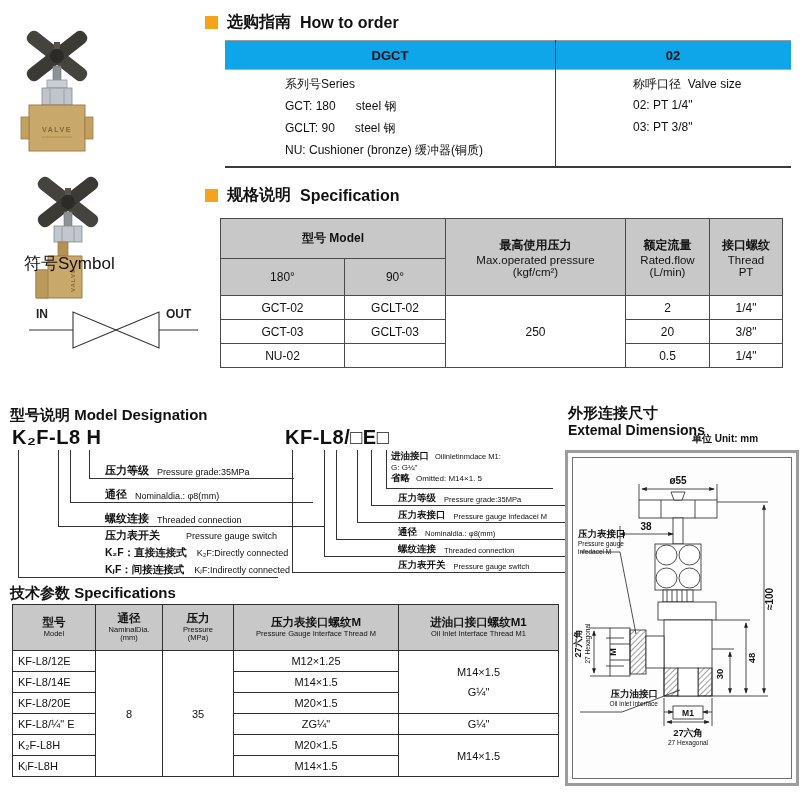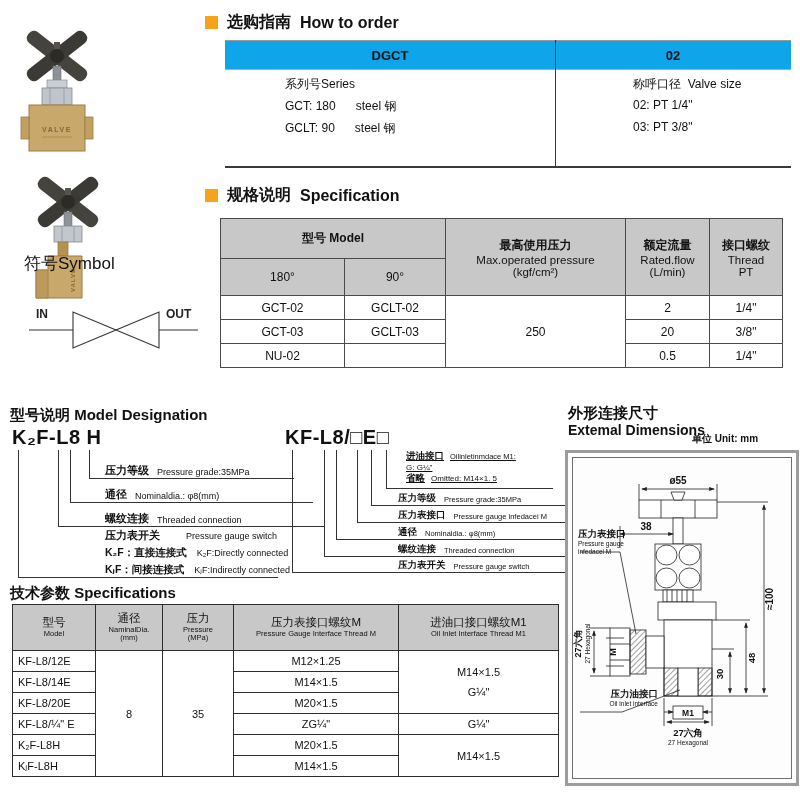--- a/index.html
+++ b/index.html
@@ -15,21 +15,21 @@
   .t1 .vline{position:absolute;top:0;bottom:0;width:1px;background:#3a3a3a;}
   .t1 .bodyline{position:absolute;font-size:12px;white-space:pre;}
   
   table{border-collapse:collapse;table-layout:fixed;}
   .spec td{border:1px solid #4a4a4a;text-align:center;font-size:12px;vertical-align:middle;padding:0;}
   .spec .g{background:#c8c8c8;}
   .spec .zh{font-weight:bold;font-size:12px;}
   .spec .en{font-size:11.5px;}
   .tech td{border:1px solid #2e2e2e;text-align:center;font-size:11px;vertical-align:middle;padding:0;}
   .tech .g{background:#c8c8c8;}
-  .tech .zh{font-weight:normal;font-size:11.5px;line-height:1.2;}
+  .tech .zh{font-weight:bold;font-size:11.5px;line-height:1.2;}
   .tech .en{font-size:7.5px;line-height:1.15;}
   .tech .mdl{text-align:left;padding-left:5px;font-size:11px;}
   
   .code{font-size:20px;font-weight:bold;letter-spacing:.5px;}
   .drop{position:absolute;width:1px;background:#333;}
   .mrow{position:absolute;border-bottom:1px solid #333;display:flex;align-items:flex-end;gap:8px;}
   .mrow .zh{font-weight:bold;font-size:11px;white-space:nowrap;}
   .mrow .en{font-size:9px;white-space:nowrap;padding-bottom:1px;}
   .mrow2 .zh{font-size:9.5px;}
   .mrow2 .en{font-size:7.5px;}
@@ -92,20 +92,21 @@
 
 <div class="abs t1" style="left:225px;top:40px;width:566px;height:126px;">
   <div class="hdr">
     <div class="hcell" style="width:330px;">DGCT</div>
     <div class="hcell" style="flex:1;">02</div>
   </div>
   <div class="vline" style="left:330px;"></div>
   <div class="bodyline" style="left:60px;top:36px;">系列号Series</div>
   <div class="bodyline" style="left:60px;top:58px;">GCT: 180      steel 钢</div>
   <div class="bodyline" style="left:60px;top:80px;">GCLT: 90      steel 钢</div>
+  <div class="bodyline" style="left:60px;top:102px;">NU: Cushioner (bronze) 缓冲器(铜质)</div>
   <div class="bodyline" style="left:408px;top:36px;">称呼口径  Valve size</div>
   <div class="bodyline" style="left:408px;top:58px;">02: PT 1/4"</div>
   <div class="bodyline" style="left:408px;top:80px;">03: PT 3/8"</div>
 </div>
 
 <div class="abs sec-head" style="left:205px;top:185px;">
   <span class="bullet"></span>
   <span>规格说明</span>
   <span>Specification</span>
 </div>
@@ -211,21 +212,21 @@
   </div>
 </div>
 
 <div class="abs code" style="left:285px;top:426px;">KF-L8/□E□</div>
 <div class="abs drop" style="left:386px;top:450px;height:39px;"></div>
 <div class="abs drop" style="left:371px;top:450px;height:55px;"></div>
 <div class="abs drop" style="left:357px;top:450px;height:72px;"></div>
 <div class="abs drop" style="left:336px;top:450px;height:89px;"></div>
 <div class="abs drop" style="left:324px;top:450px;height:106px;"></div>
 <div class="abs drop" style="left:292px;top:450px;height:122px;"></div>
-<div class="abs" style="left:386px;top:450px;width:167px;height:39px;border-bottom:1px solid #333;padding-left:20px;box-sizing:border-box;text-decoration:underline;">
+<div class="abs" style="left:386px;top:450px;width:167px;height:39px;border-bottom:1px solid #333;padding-left:5px;box-sizing:border-box;">
   <div style="display:flex;gap:6px;align-items:baseline;">
     <span style="font-weight:bold;font-size:9.5px;white-space:nowrap;">进油接口</span>
     <span style="font-size:7.5px;white-space:nowrap;">Oilinletinmdace M1:</span>
   </div>
   <div style="font-size:8px;">G: G¼"</div>
   <div style="display:flex;gap:6px;align-items:baseline;">
     <span style="font-weight:bold;font-size:9.5px;white-space:nowrap;">省略</span>
     <span style="font-size:8px;white-space:nowrap;">Omitted: M14×1. 5</span>
   </div>
 </div>

